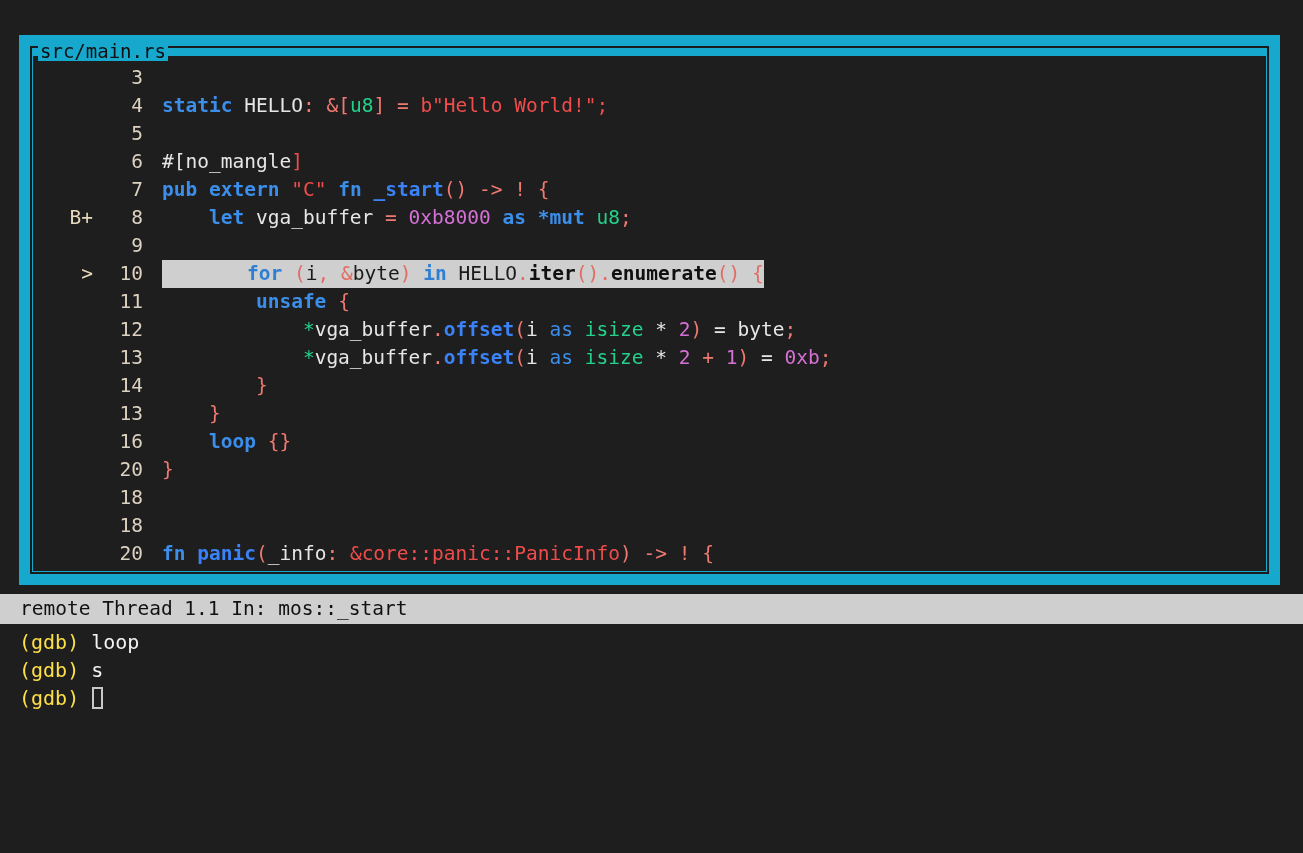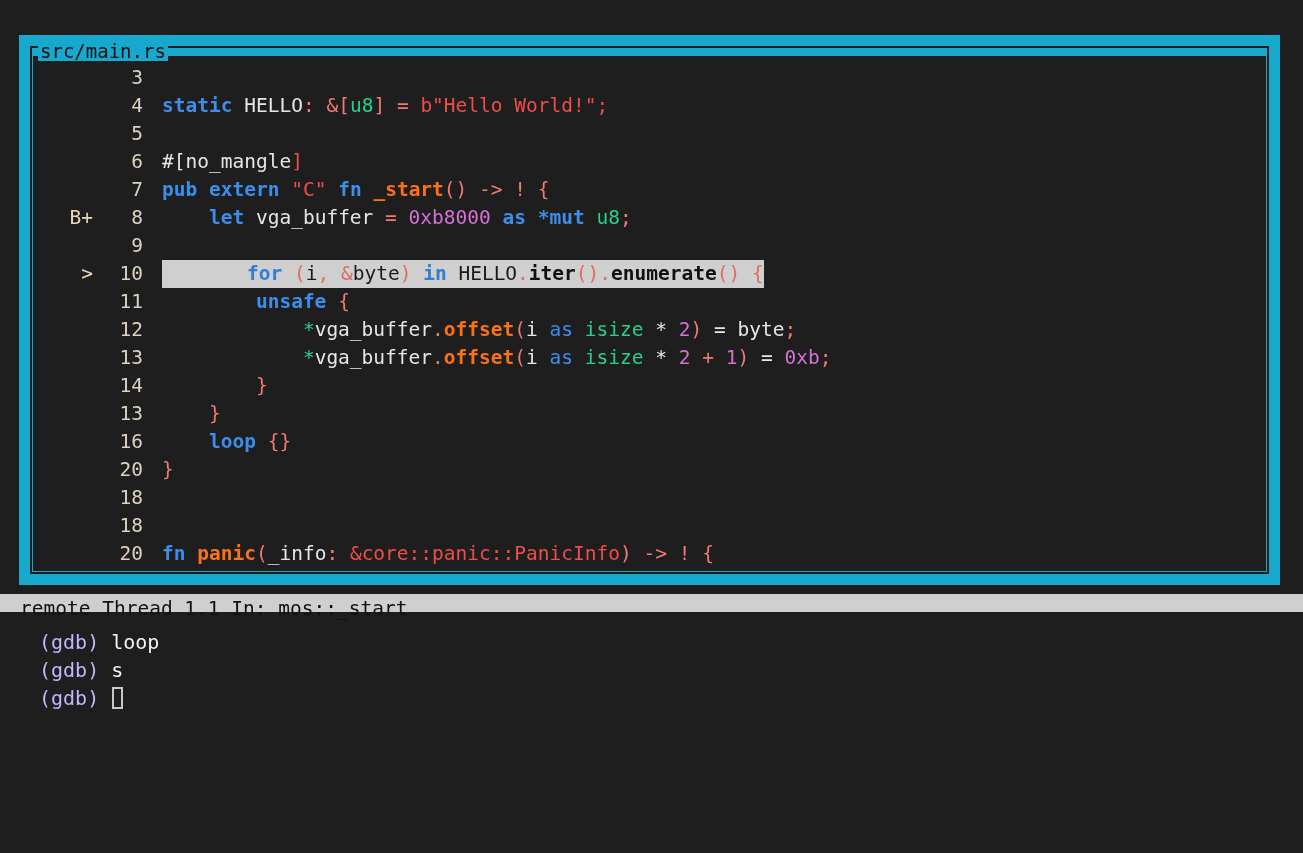--- a/index.html
+++ b/index.html
@@ -116,37 +116,37 @@
     padding-left: 38px;
   }
 
   
   .kw   { color: #3b8eea; font-weight: bold; }
   .kw2  { color: #3b8eea; }
   .ty   { color: #23d18b; }
   .num  { color: #d670d6; }
   .str  { color: #f14c4c; }
   .pun  { color: #f07a72; }
-  .fnb  { color: #f97316; font-weight: bold; }
+  .fnb  { color: #3b82f6; font-weight: bold; }
   .id   { color: #e6e6e6; }
   .attr { color: #e6e6e6; }
 
   
   .row.current .kw   { color: #2f7fd4; font-weight: bold; }
   .row.current .pun  { color: #e06c63; }
   .row.current .fnb  { color: #101010; font-weight: bold; }
   .row.current .id   { color: #1a1a1a; }
 
   
   .statusbar {
     position: absolute;
     left: 0;
     top: 594px;
     width: 1303px;
-    height: 18px;
+    height: 30px;
     background: #cfcfcf;
     color: #111111;
     font-family: "DejaVu Sans Mono", monospace;
     font-size: 19.5px;
     line-height: 30px;
     white-space: pre;
     box-sizing: border-box;
   }
   .statusbar .left {
     position: absolute;
@@ -173,21 +173,21 @@
     color: #dcdcdc;
     white-space: pre;
   }
   .cline {
     height: 28px;
     padding-left: 19px;
     white-space: pre;
     display: flex;
     align-items: center;
   }
-  .prompt { color: #c4b5fd; margin-left: 20px; }
+  .prompt { color: #fde047; }
   .cmd { color: #f2f2f2; }
   .cursor {
     display: inline-block;
     width: 11px;
     height: 22px;
     border: 2px solid #c8c8c8;
     box-sizing: border-box;
     margin-left: 1px;
     vertical-align: -4px;
   }

